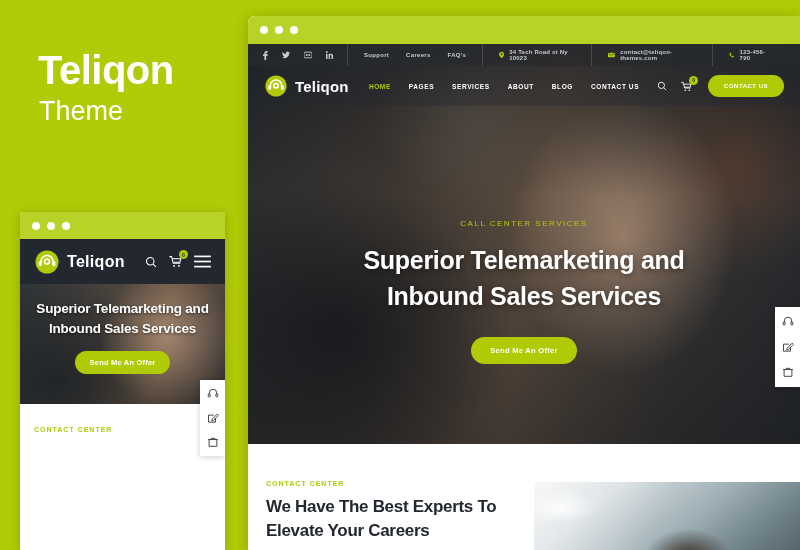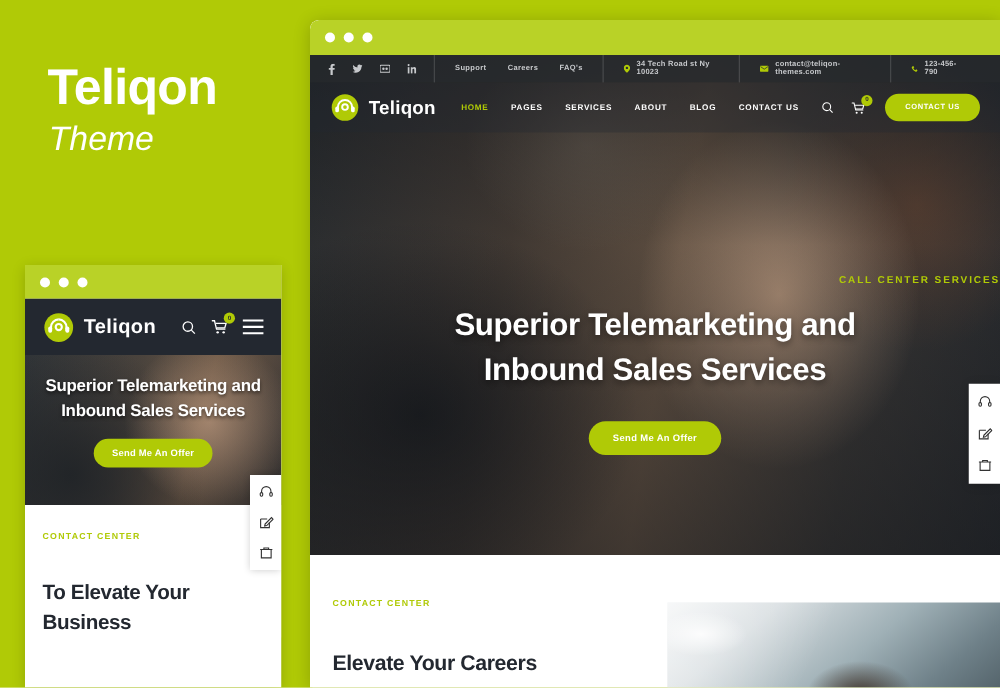--- a/index.html
+++ b/index.html
@@ -14,21 +14,21 @@
   .promo {
     position:absolute; left:0; top:0; width:250px; height:550px;
     background:#b0ca06;
   }
   .promo-title {
     position:absolute; left:38px; top:48px;
     font-size:40px; font-weight:bold; color:#ffffff; letter-spacing:-0.5px;
   }
   .promo-sub {
     position:absolute; left:39px; top:96px;
-    font-size:27px; font-weight:300; color:#ffffff;font-style:italic;
+    font-size:27px; font-weight:300; color:#ffffff;
   }
   .promo-by {
     position:absolute; left:39px; top:137px;
     font-size:15px; font-weight:400; color:#f2f7d2;
   }
 
   
   .titlebar { background:#b9d227; display:flex; align-items:center; padding-left:12px; gap:7px; }
   .dot { width:8px; height:8px; border-radius:50%; background:#ffffff; }
 
@@ -135,21 +135,21 @@
                radial-gradient(ellipse 45% 55% at 16% 72%, rgba(24,27,31,.9), transparent 70%),
                radial-gradient(ellipse 25% 30% at 40% 18%, rgba(150,140,125,.35), transparent 70%);
   }
   .d-hero-bg::after {
     content:""; position:absolute; inset:0;
     background:linear-gradient(180deg, rgba(18,20,24,.55) 0%, rgba(18,20,24,.18) 38%, rgba(18,20,24,.50) 100%);
   }
   .d-hero-content {
     position:absolute; left:0; right:0; top:175px; text-align:center; z-index:3;
   }
-  .d-eyebrow { color:#b0ca06; font-size:8px; font-weight:bold; letter-spacing:1.5px;text-align:right; }
+  .d-eyebrow { color:#b0ca06; font-size:8px; font-weight:normal; letter-spacing:1.5px; }
   .d-hero-h {
     margin-top:14px; color:#ffffff; font-size:25px; font-weight:bold;
     line-height:1.45; letter-spacing:-0.3px; text-shadow:0 2px 6px rgba(0,0,0,.45);
   }
   .d-hero-btn {
     display:inline-block; margin-top:22px; background:#b0ca06; color:#fff;
     font-size:7.5px; font-weight:bold; padding:9px 19px; border-radius:20px; letter-spacing:.3px;
   }
   .d-float {
     position:absolute; right:0; top:291px; width:25px; z-index:6;
@@ -236,21 +236,20 @@
         <span>Inbound Sales Services</span>
       </div>
       <span class="m-hero-btn">Send Me An Offer</span>
     </div>
   </div>
 
   <div class="m-body">
     <div class="m-eyebrow">CONTACT CENTER</div>
     <div class="m-head">
       <br>
-      <span>To Elevate Your Business</span>
     </div>
   </div>
 
   <div class="m-float">
     <svg class="icon" width="12" height="12" viewBox="0 0 16 16">
       <path d="M3 10V8a5 5 0 0 1 10 0v2" fill="none" stroke="#333" stroke-width="1.2"></path>
       <rect x="1.6" y="9.3" width="2.6" height="4" rx="1.2" fill="none" stroke="#333" stroke-width="1.2"></rect>
       <rect x="11.8" y="9.3" width="2.6" height="4" rx="1.2" fill="none" stroke="#333" stroke-width="1.2"></rect>
     </svg>
     <svg class="icon" width="12" height="12" viewBox="0 0 16 16">
@@ -387,21 +386,21 @@
       <path d="M1.5 3.4h13" fill="none" stroke="#333" stroke-width="1.2"></path>
       <path d="M2.8 3.4v9h10.4v-9" fill="none" stroke="#333" stroke-width="1.2"></path>
       <path d="M5.5 3.4V1.8h5v1.6" fill="none" stroke="#333" stroke-width="1.2"></path>
     </svg>
   </div>
 
   <div class="d-section">
     <div class="d-sec-left">
       <div class="d-sec-eyebrow">CONTACT CENTER</div>
       <div class="d-sec-head">
-        <br>
+        <span>We Have The Best Experts To</span><br>
         <span>Elevate Your Careers</span>
       </div>
 
     </div>
     <div class="d-sec-right">
       <div class="d-sec-img"></div>
     </div>
   </div>
 </div>
 

